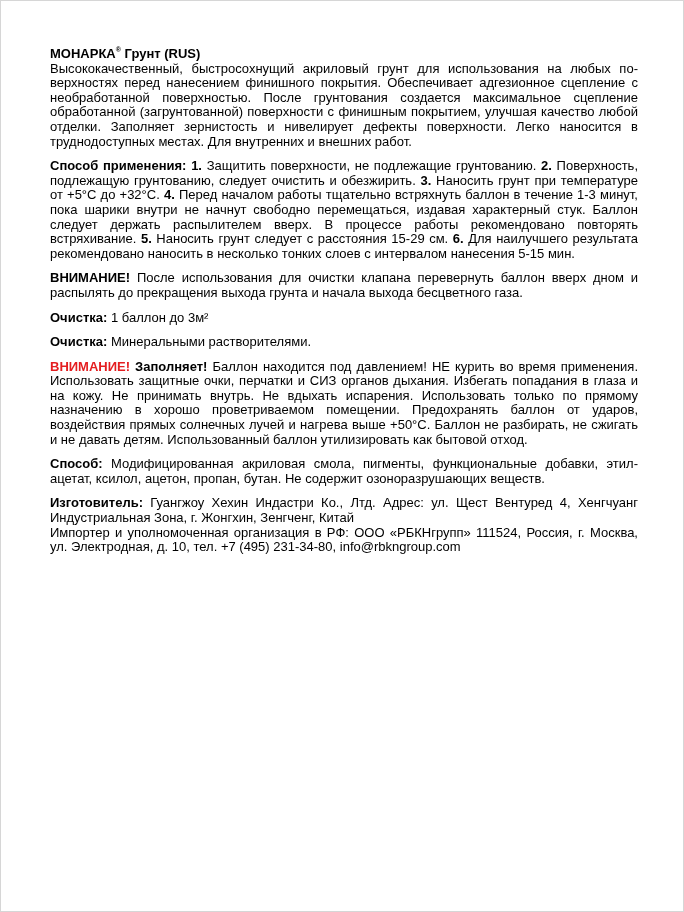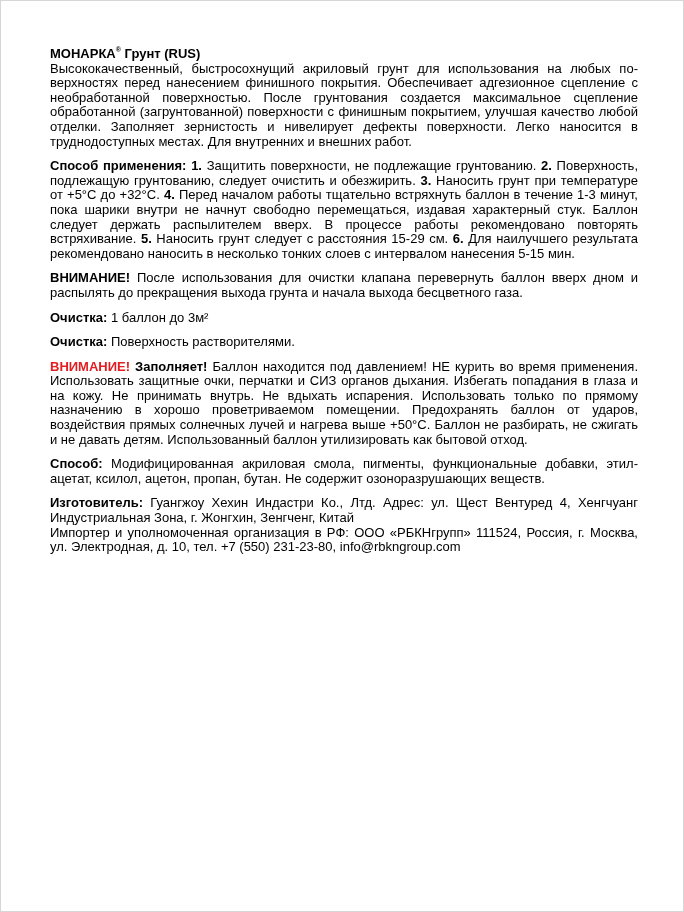--- a/index.html
+++ b/index.html
@@ -82,34 +82,34 @@
     </div>
 
     <div class="sec">
       <span class="b">Очистка:</span>
       <span>1 баллон до 3м²</span>
     </div>
 
 
     <div class="sec">
       <span class="b">Очистка:</span>
-      <span>Поверхность растворителями.</span>
+      <span>Минеральными растворителями.</span>
     </div>
 
     <div class="sec">
       <span class="red">ВНИМАНИЕ!</span>
       <span class="b">Заполняет!</span>
       <span>Баллон находится под давлением! НЕ курить во время приме­нения. Использовать защитные очки, перчатки и СИЗ органов дыхания. Избегать попадания в глаза и на кожу. Не принимать внутрь. Не вдыхать испарения. Использовать только по прямому назначению в хорошо проветриваемом помещении. Предохранять баллон от уда­ров, воздействия прямых солнечных лучей и нагрева выше +50°С. Баллон не разбирать, не сжигать и не давать детям. Использованный баллон утилизировать как бытовой отход.</span>
     </div>
 
     <div class="sec">
       <span><span class="b">Способ:</span>
         <span>Модифицированная акриловая смола, пигменты, функциональные добавки, этил­ацетат, ксилол, ацетон, пропан, бутан. Не содержит озоноразрушающих веществ.</span></span>
     </div>
 
     <div class="sec">
       <span><span class="b">Изготовитель:</span>
         <span>Гуангжоу Хехин Индастри Ко., Лтд. Адрес: ул. Щест Вентуред 4, Хенгчуанг Индустриальная Зона, г. Жонгхин, Зенгченг, Китай</span></span>
-      <span class="blk">Импортер и уполномоченная организация в РФ: ООО «РБКНгрупп» 111524, Россия, г. Москва, ул. Электродная, д. 10, тел. +7 (550) 231-23-80, info@rbkngroup.com</span>
+      <span class="blk">Импортер и уполномоченная организация в РФ: ООО «РБКНгрупп» 111524, Россия, г. Москва, ул. Электродная, д. 10, тел. +7 (495) 231-34-80, info@rbkngroup.com</span>
     </div>
 
   </div>
 </div>
 
 </body></html>

